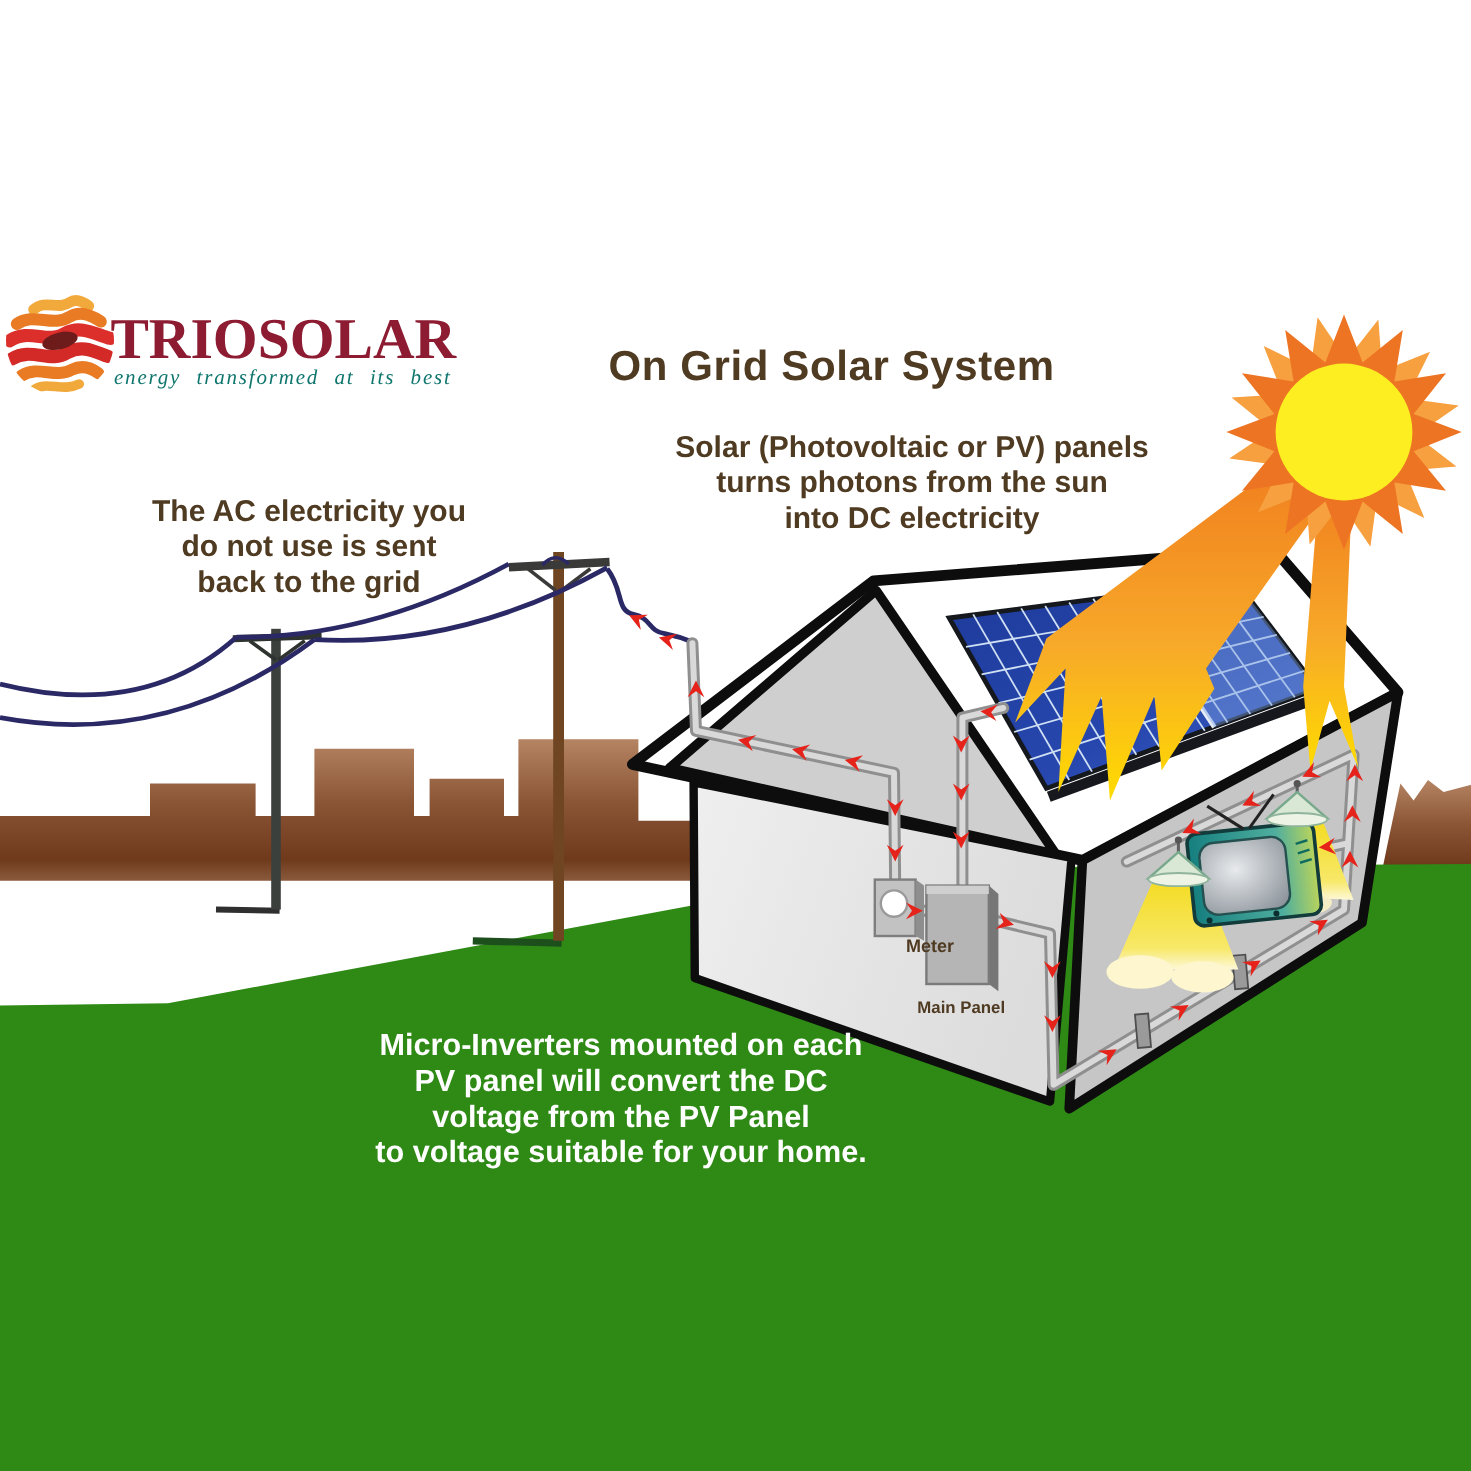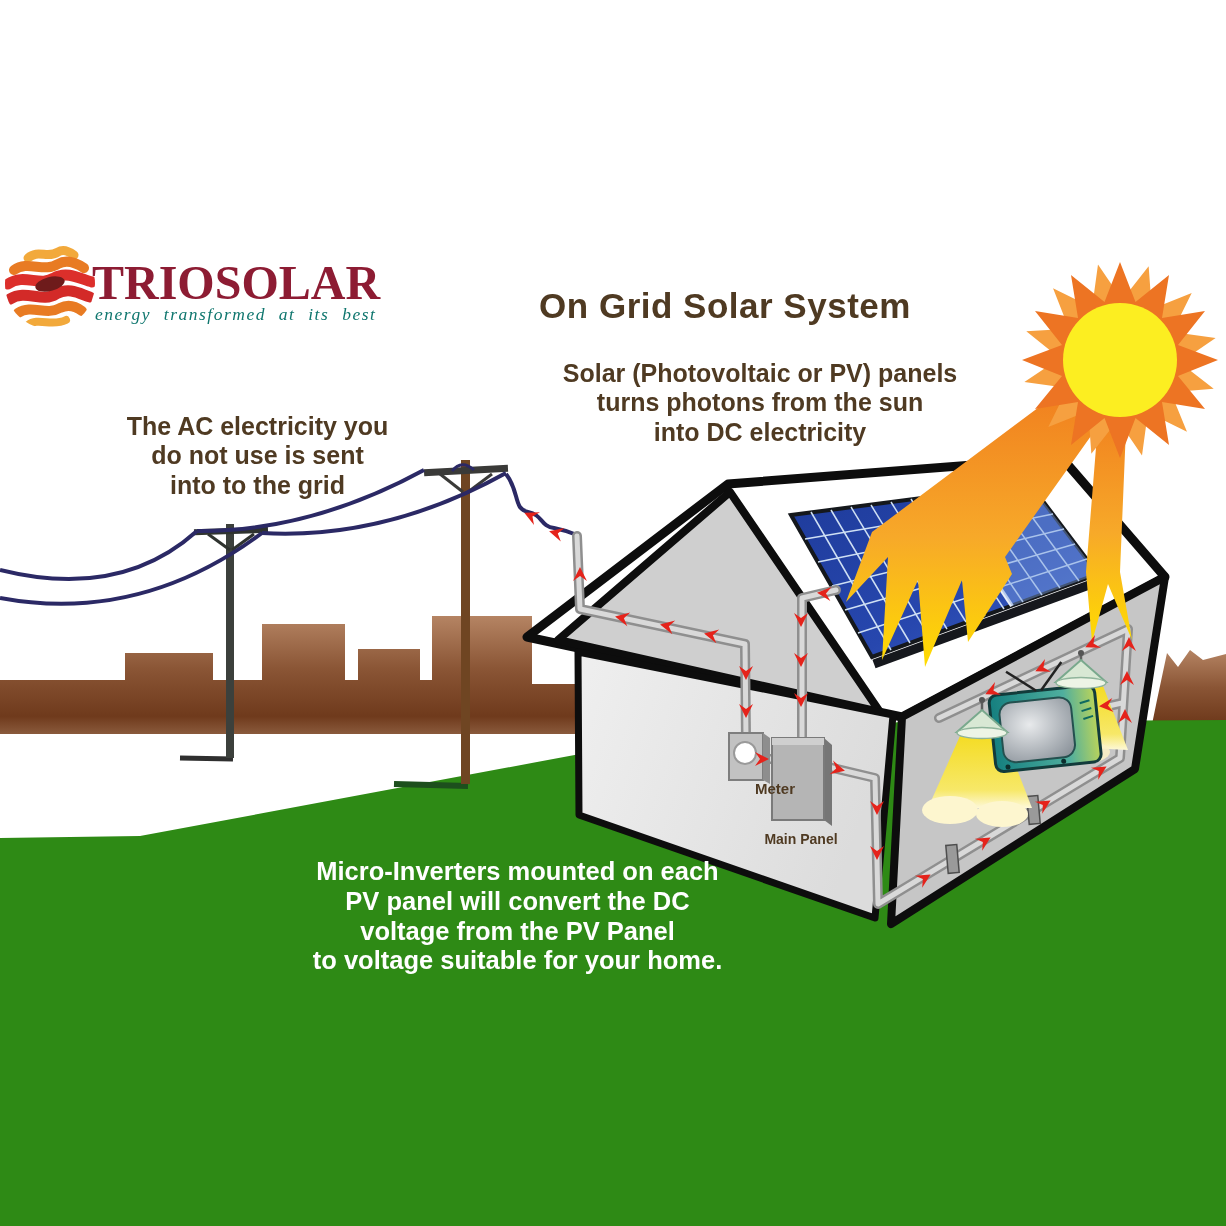--- a/index.html
+++ b/index.html
@@ -1,21 +1,21 @@
 <!DOCTYPE html>
 <html><head>
 <meta charset="utf-8">
 <style>
   html,body{margin:0;padding:0;background:#ffffff;}
   #stage{position:relative;width:1226px;height:1226px;background:#ffffff;overflow:hidden;
          font-family:"Liberation Sans",sans-serif;margin-top:12px;}
   #stage svg{position:absolute;left:0;top:0;}
   .txt{position:absolute;font-weight:bold;text-align:center;white-space:pre-line;
        color:#4F3A22;line-height:1.17;}
-  .title{left:460px;top:274px;width:530px;font-size:35px;letter-spacing:.5px;}
+  .title{left:428px;top:274px;width:530px;font-size:35px;letter-spacing:.5px;}
   .subtitle{left:500px;top:347px;width:520px;font-size:25px;}
   .lefttext{left:60px;top:400px;width:395px;font-size:25px;}
   .bottomtext{left:260px;top:845px;width:515px;font-size:25.5px;color:#ffffff;}
   .meterlbl{left:695px;top:768px;width:100px;font-size:15px;text-align:right;}
   .mainpanellbl{left:722px;top:819px;width:158px;font-size:14px;}
   .brand{position:absolute;left:92px;top:243px;font-family:"Liberation Serif",serif;
          font-weight:bold;font-size:48px;color:#8D1C33;letter-spacing:0px;white-space:nowrap;}
   .tagline{position:absolute;left:95px;top:292px;font-family:"Liberation Serif",serif;
          font-style:italic;font-size:17.5px;color:#0f766e;letter-spacing:1.5px;
          word-spacing:7px;white-space:nowrap;}
@@ -258,20 +258,20 @@
 </svg>
 
   <div class="brand">TRIOSOLAR</div>
   <div class="tagline">energy transformed at its best</div>
   <div class="txt title">On Grid Solar System</div>
   <div class="txt subtitle">Solar (Photovoltaic or PV) panels
 turns photons from the sun
 into DC electricity</div>
   <div class="txt lefttext">The AC electricity you
 do not use is sent
-into to the grid</div>
+back to the grid</div>
   <div class="txt bottomtext">Micro-Inverters mounted on each
 PV panel will convert the DC
 voltage from the PV Panel
 to voltage suitable for your home.</div>
   <div class="txt meterlbl">Meter</div>
   <div class="txt mainpanellbl">Main Panel</div>
 </div>
 
 </body></html>

